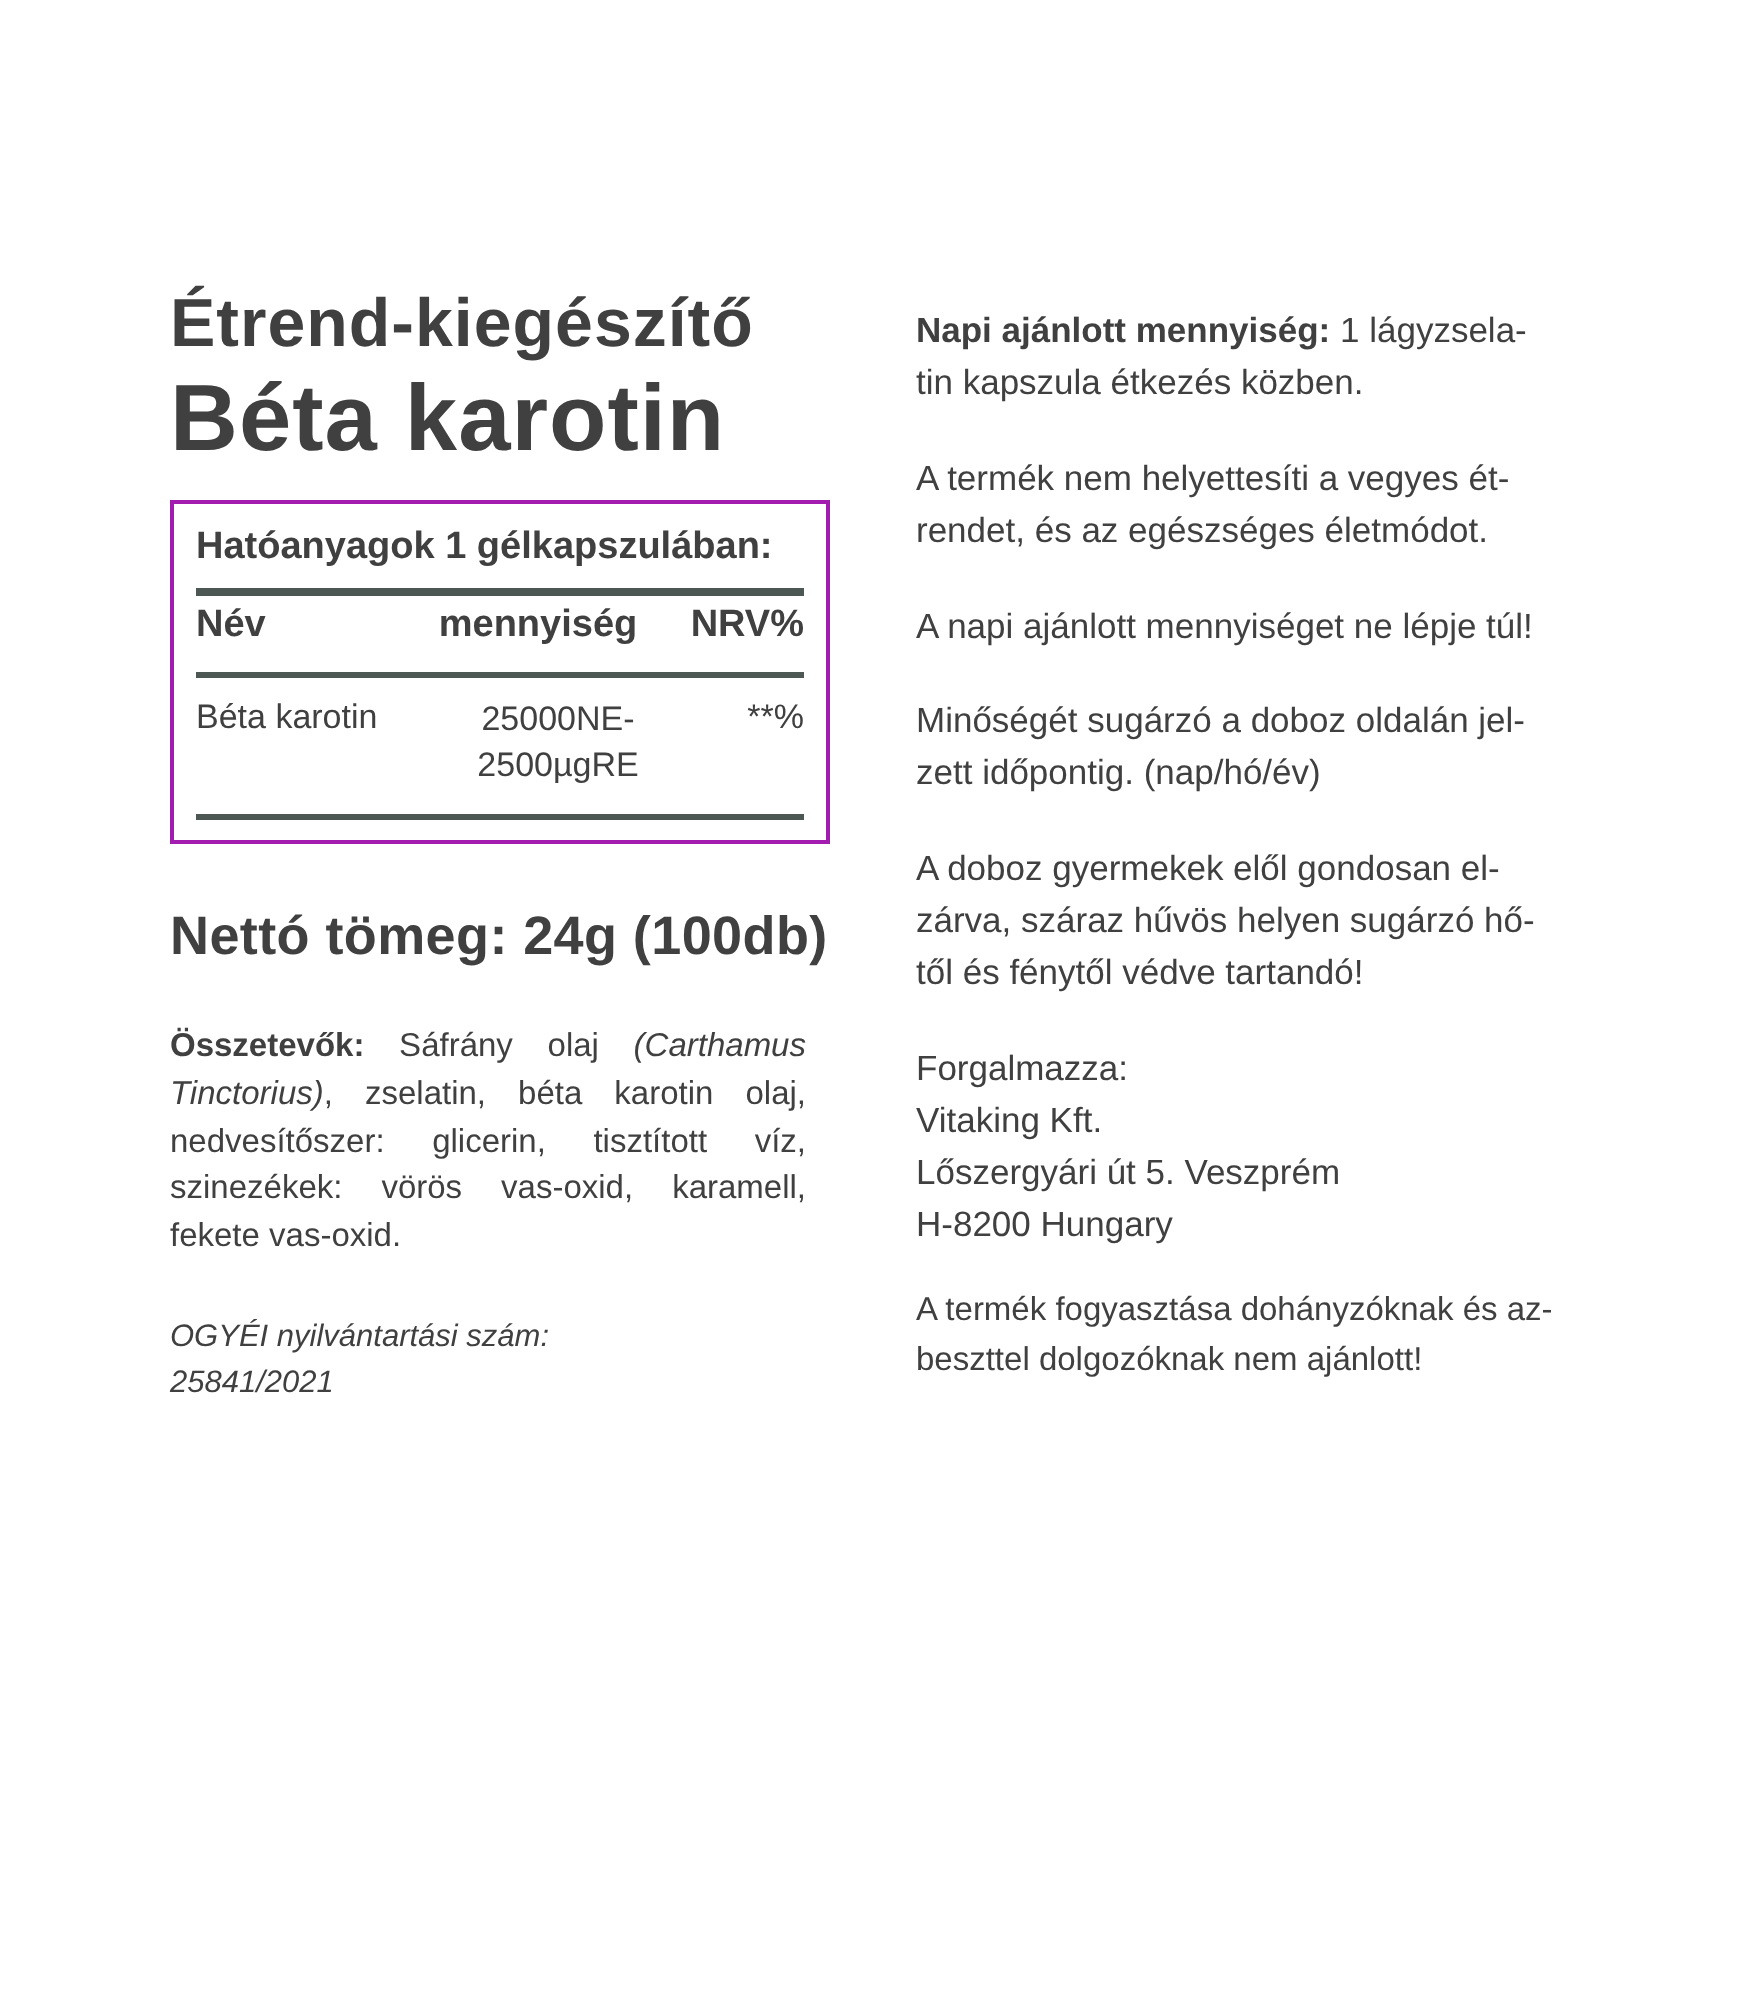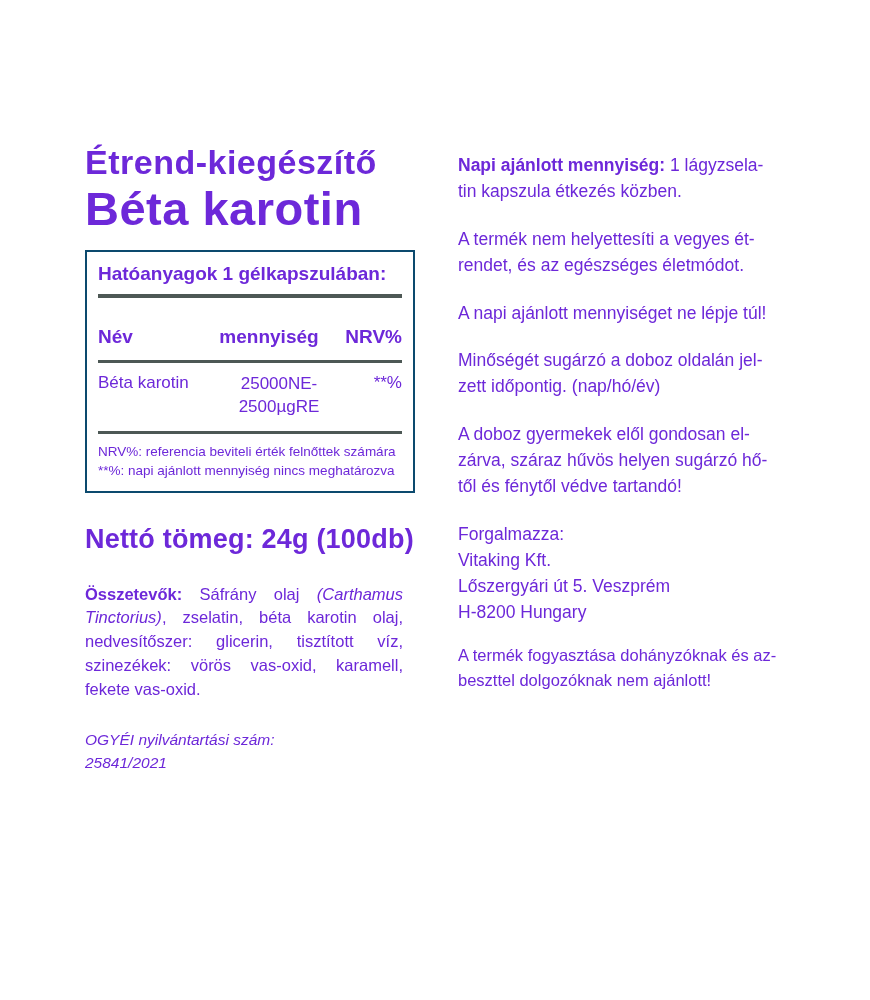--- a/index.html
+++ b/index.html
@@ -2,21 +2,21 @@
 <html><head>
 <meta charset="utf-8">
 <style>
   html, body { margin: 0; padding: 0; background: #ffffff; }
   .page {
     position: relative;
     width: 870px;
     height: 1000px;
     background: #ffffff;
     font-family: "Liberation Sans", sans-serif;
-    color: #6d28d9;
+    color: #404040;
     overflow: hidden;
   }
   .lines { white-space: pre-line; }
 
   
   .left-col {
     position: absolute;
     left: 85px;
     top: 143px;
     width: 330px;
@@ -29,37 +29,37 @@
   }
   .product-name {
     font-size: 47px;
     font-weight: bold;
     line-height: 1.08;
     margin-top: 2px;
     letter-spacing: 0.5px;
   }
   .facts-box {
     margin-top: 15px;
-    border: 2px solid #0c4a6e;
+    border: 2px solid #a21caf;
     padding: 8px 11px 10px 11px;
   }
   .facts-title {
     font-size: 19px;
     font-weight: bold;
     padding: 3px 0 9px 0;
   }
   .rule { border: 0; border-top: 3px solid #4d5855; margin: 0; }
   .rule.thick { border-top-width: 4px; }
   .facts-header {
     display: grid;
     grid-template-columns: 100px 1fr 62px;
     align-items: baseline;
     font-size: 19px;
     font-weight: bold;
-    padding: 28px 0 12px 0;
+    padding: 4px 0 12px 0;
   }
   .facts-row {
     display: grid;
     grid-template-columns: 110px 1fr 52px;
     font-size: 17px;
     padding: 10px 0 12px 0;
   }
   .col-amount { text-align: center; }
   .col-nrv { text-align: right; }
   .facts-row .col-amount { line-height: 1.35; }
@@ -133,22 +133,20 @@
 
       <div class="facts-row">
         <span class="col-name">Béta karotin</span>
         <span class="col-amount lines">25000NE-
 2500µgRE</span>
         <span class="col-nrv">**%</span>
       </div>
 
       <hr class="rule">
 
-      <div class="facts-footnotes lines">NRV%: referencia beviteli érték felnőttek számára
-**%: napi ajánlott mennyiség nincs meghatározva</div>
     </div>
 
     <div class="net-weight">Nettó tömeg: 24g (100db)</div>
 
     <p class="ingredients"><strong>Összetevők:</strong><span> Sáfrány olaj </span><span class="latin">(Carthamus Tinctorius)</span><span>, zselatin, béta karotin olaj, nedvesítőszer: glicerin, tisztított víz, szinezékek: vörös vas-oxid, karamell, fekete vas-oxid.</span></p>
 
     <div class="registration lines">OGYÉI nyilvántartási szám:
 25841/2021</div>
   </div>
 

